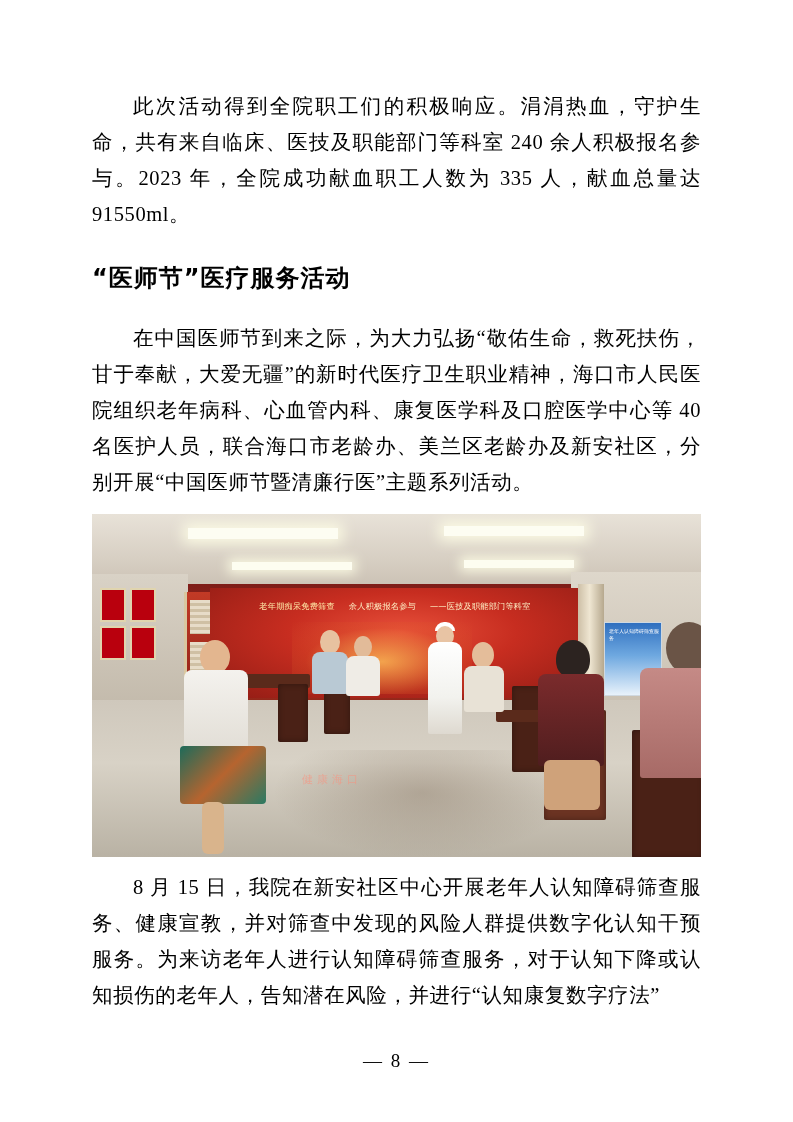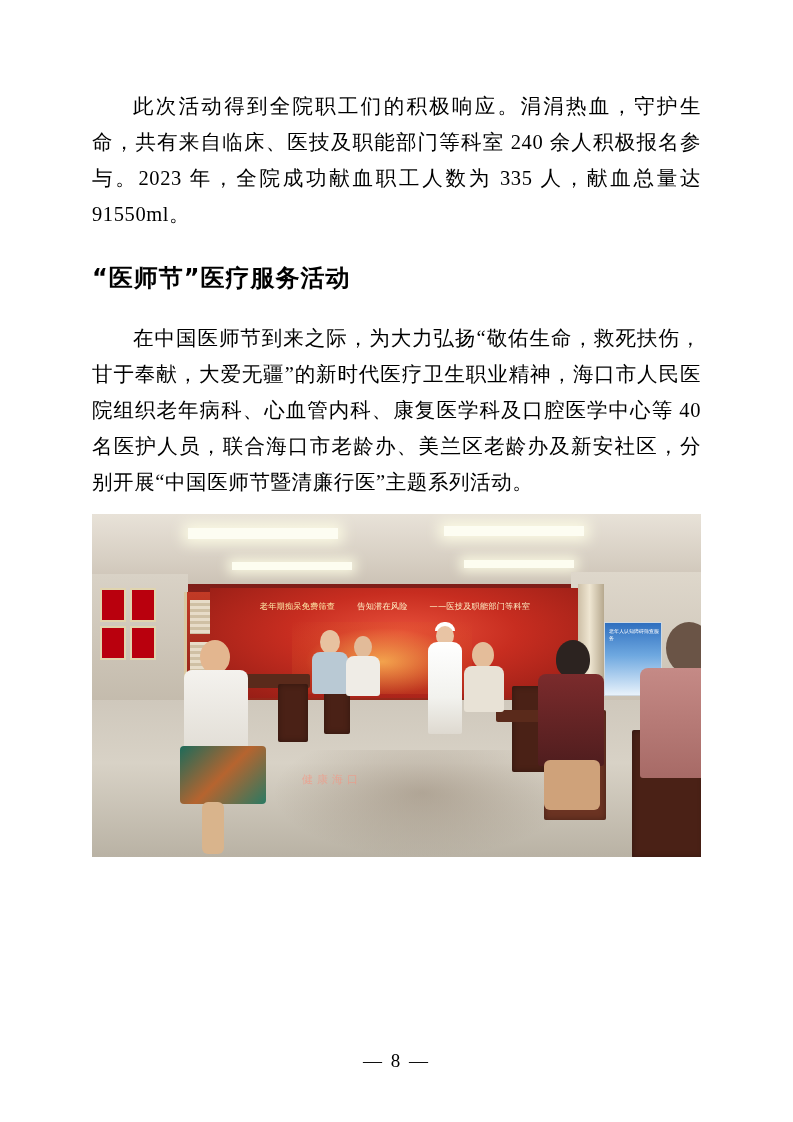--- a/index.html
+++ b/index.html
@@ -82,21 +82,21 @@
   .ph-screen {
     position: absolute; left: 118px; top: 74px; width: 370px; height: 110px;
     background: radial-gradient(ellipse at 52% 40%, #e8503a 0%, #c72d20 42%, #8e1b14 100%);
   }
   .ph-screen-glow {
     position: absolute; left: 200px; top: 108px; width: 180px; height: 72px;
     background: radial-gradient(ellipse at 50% 55%, rgba(255,200,90,0.75) 0%, rgba(220,90,40,0.25) 60%, rgba(0,0,0,0) 100%);
   }
   .ph-banner {
     position: absolute; left: 122px; top: 84px; width: 362px; height: 16px;
-    display: flex; align-items: center; justify-content: center; gap: 22px;
+    display: flex; align-items: center; justify-content: center; gap: 14px;
     font-family: "DejaVu Sans", sans-serif; font-size: 8.2px; color: #ffe9a8;
     white-space: nowrap; letter-spacing: 0.2px;
   }
   .ph-banner .b-red { color: #ffe9a8; }
   .ph-banner .b-w { color: #fff3c8; }
   .ph-leftpanels {
     position: absolute; left: 92px; top: 78px; width: 32px; height: 106px;
     background: linear-gradient(180deg, #c23a26 0%, #8f2016 100%);
     border-left: 3px solid #d9c7a0;
   }
@@ -200,21 +200,21 @@
         <div class="frame" style="left:38px;top:14px;width:22px;height:30px;"></div>
         <div class="frame" style="left:8px;top:52px;width:22px;height:30px;"></div>
         <div class="frame" style="left:38px;top:52px;width:22px;height:30px;"></div>
       </div>
       <div class="ph-sidewall-r"></div>
       <div class="ph-leftpanels"></div>
       <div class="ph-screen"></div>
       <div class="ph-screen-glow"></div>
       <div class="ph-banner">
         <span class="b-red">老年期痴呆免费筛查</span>
-        <span class="b-w">告知潜在风险</span>
+        <span class="b-w">余人积极报名参与</span>
         <span class="b-w">——医技及职能部门等科室</span>
       </div>
       <div class="ph-pillar"></div>
       <div class="ph-poster">
         <span>老年人认知障碍筛查服务</span>
       </div>
       <div class="ph-floor"></div>
       <div class="ph-floor-shadow"></div>
 
       <div class="table-b" style="left:118px;top:160px;width:100px;height:14px;"></div>
@@ -261,16 +261,17 @@
 
       <div class="person">
         <div class="p-head" style="left:574px;top:108px;width:46px;height:52px;background:#6a5446;border-radius:50%;"></div>
         <div class="p-body" style="left:548px;top:154px;width:84px;height:110px;background:linear-gradient(180deg,#c58a86 0%,#a76a66 100%);"></div>
       </div>
 
       <div class="ph-watermark">健康海口</div>
     </div>
   </div>
 
+  <p class="para">8 月 15 日，我院在新安社区中心开展老年人认知障碍筛查服务、健康宣教，并对筛查中发现的风险人群提供数字化认知干预服务。为来访老年人进行认知障碍筛查服务，对于认知下降或认知损伤的老年人，告知潜在风险，并进行“认知康复数字疗法”</p>
 
 </div>
 
 <div class="page-num">— 8 —</div>
 
 </body></html>

